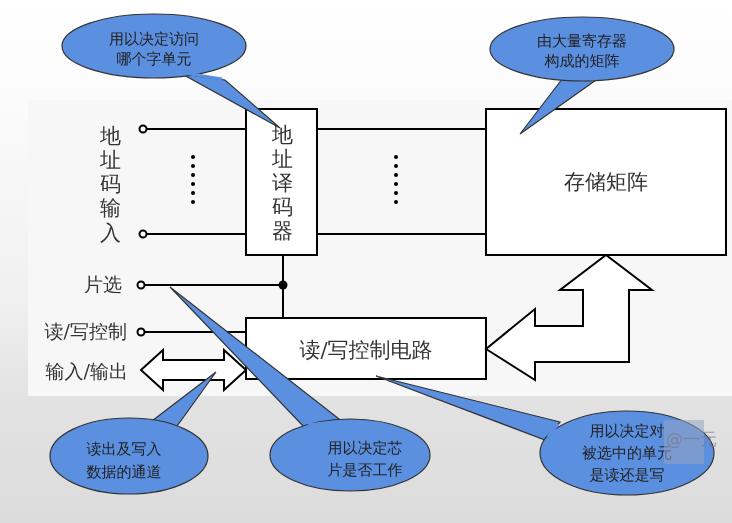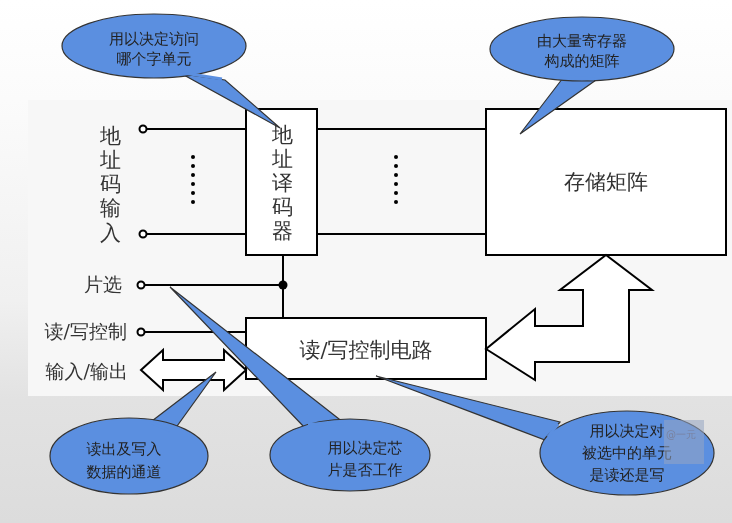--- a/index.html
+++ b/index.html
@@ -5,21 +5,21 @@
     html, body { margin: 0; padding: 0; }
     body {
       width: 732px; height: 523px; overflow: hidden; position: relative;
       background: linear-gradient(to bottom, #ffffff 0px, #fbfbfb 100px, #f0f0f0 300px, #e2e2e2 400px, #dcdcdc 523px);
       font-family: "DejaVu Sans", sans-serif;
     }
     #stage { position: absolute; left: 0; top: 0; width: 732px; height: 523px; }
     .lbl { font-family: "DejaVu Serif", serif; fill: #333; }
     .callout-text { font-family: "DejaVu Serif", serif; fill: #222; font-size: 15px; }
     .wm { position:absolute; left: 664px; top: 420px; width: 40px; height: 44px; background: rgba(150,165,195,0.55); }
-    .wm-text { position:absolute; left: 666px; top: 428px; font-size: 10px; color: rgba(120,120,140,0.7); font-family: "DejaVu Sans", sans-serif; white-space: nowrap; }
+    .wm-text { position:absolute; left: 666px; top: 428px; font-size: 17px; color: rgba(120,120,140,0.7); font-family: "DejaVu Sans", sans-serif; white-space: nowrap; }
   </style>
 </head>
 <body>
 
 <svg id="stage" viewBox="0 0 732 523">
 
   <rect x="28" y="100" width="704" height="296" fill="#f7f7f7"></rect>
 
   <g>
     <text class="lbl" x="100" y="143" font-size="21">地</text>

